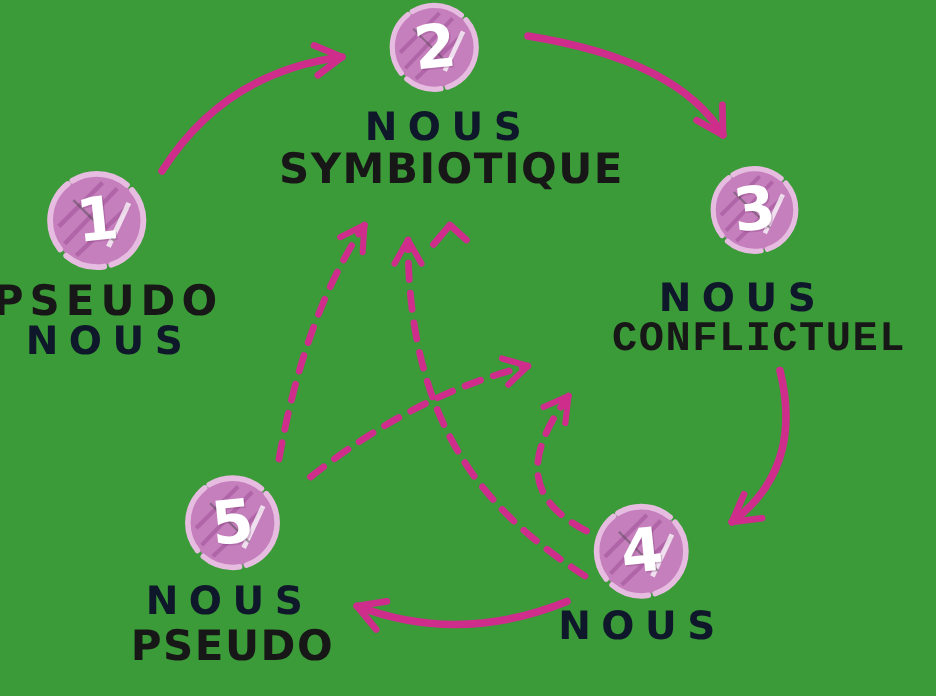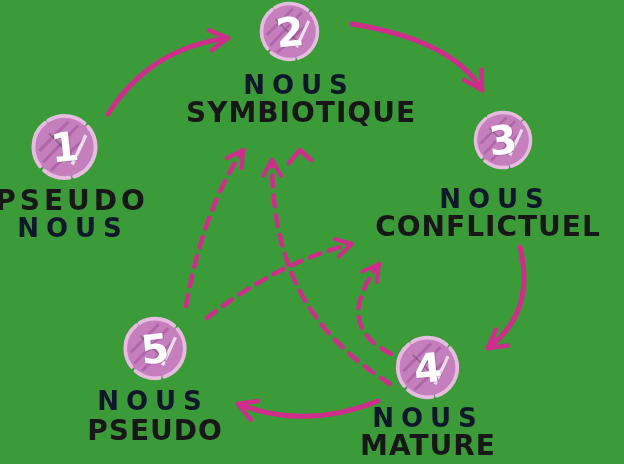--- a/index.html
+++ b/index.html
@@ -87,34 +87,33 @@
     <svg viewBox="0 0 72 72">
       <circle cx="36" cy="36" r="31" fill="#C47FBC"></circle>
       <path d="M14,52 L50,14 M22,60 L58,26 M10,40 L40,10" stroke="#AB5FA3" stroke-width="3" fill="none" opacity="0.8"></path>
       <path d="M44,54 L58,24" stroke="#FFFFFF" stroke-width="3.5" fill="none" opacity="0.75"></path>
       <path d="M20,22 L48,50" stroke="#444444" stroke-width="1.6" fill="none" opacity="0.45"></path>
       <circle cx="36" cy="36" r="32" fill="none" stroke="#E7BCE1" stroke-width="4" stroke-linecap="round" stroke-dasharray="40 5 28 6 50 4"></circle>
     </svg>
     <span class="node-number">3</span>
   </div>
   <div class="label pink" style="left:495px;top:186px;">NOUS</div>
-  <div class="label black" style="left:488px;top:213px;">CONFLICTUEL</div>
+  <div class="label black" style="left:506px;top:213px;font-family:Liberation Mono, monospace;">CONFLICTUEL</div>
 
   <div class="node-circle" style="left:393px;top:334px;width:69px;height:67px;">
     <svg viewBox="0 0 72 72">
       <circle cx="36" cy="36" r="31" fill="#C47FBC"></circle>
       <path d="M14,52 L50,14 M22,60 L58,26 M10,40 L40,10" stroke="#AB5FA3" stroke-width="3" fill="none" opacity="0.8"></path>
       <path d="M44,54 L58,24" stroke="#FFFFFF" stroke-width="3.5" fill="none" opacity="0.75"></path>
       <path d="M20,22 L48,50" stroke="#444444" stroke-width="1.6" fill="none" opacity="0.45"></path>
       <circle cx="36" cy="36" r="32" fill="none" stroke="#E7BCE1" stroke-width="4" stroke-linecap="round" stroke-dasharray="40 5 28 6 50 4"></circle>
     </svg>
     <span class="node-number">4</span>
   </div>
   <div class="label pink" style="left:428px;top:405px;">NOUS</div>
-  <div class="label black" style="left:428px;top:432px;">MATURE</div>
 
   <div class="node-circle" style="left:121px;top:315px;width:68px;height:67px;">
     <svg viewBox="0 0 72 72">
       <circle cx="36" cy="36" r="31" fill="#C47FBC"></circle>
       <path d="M14,52 L50,14 M22,60 L58,26 M10,40 L40,10" stroke="#AB5FA3" stroke-width="3" fill="none" opacity="0.8"></path>
       <path d="M44,54 L58,24" stroke="#FFFFFF" stroke-width="3.5" fill="none" opacity="0.75"></path>
       <path d="M20,22 L48,50" stroke="#444444" stroke-width="1.6" fill="none" opacity="0.45"></path>
       <circle cx="36" cy="36" r="32" fill="none" stroke="#E7BCE1" stroke-width="4" stroke-linecap="round" stroke-dasharray="40 5 28 6 50 4"></circle>
     </svg>
     <span class="node-number">5</span>

